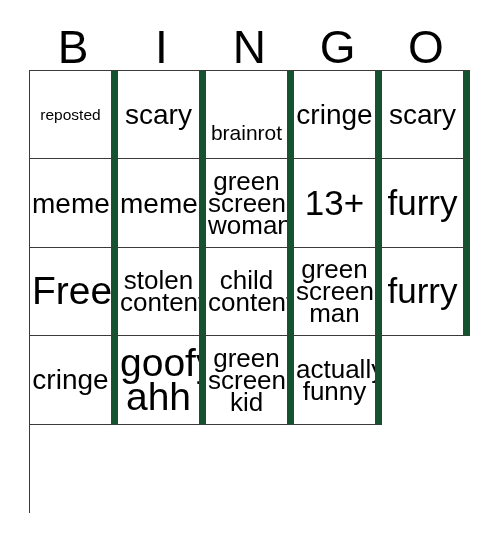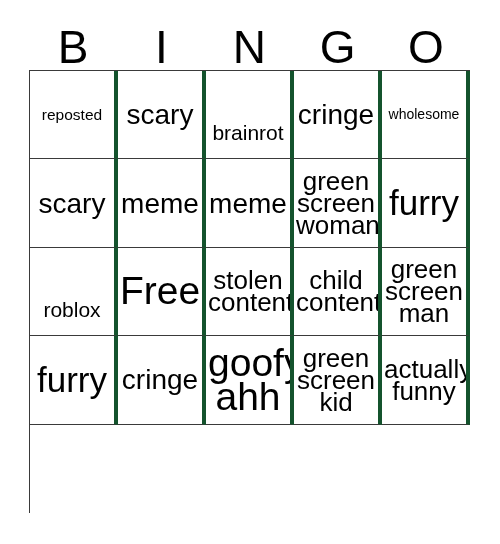--- a/index.html
+++ b/index.html
@@ -49,21 +49,21 @@
     width: 441px;
     height: 443px;
     display: grid;
     grid-template-columns: repeat(5, 1fr);
     grid-template-rows: repeat(5, 1fr);
     border-top: 1px solid #3a3a3a;
     border-left: 1px solid #3a3a3a;
     box-sizing: border-box;
   }
   .cell {
-    border-right: 4px solid #14532d;
+    border-right: 7px solid #14532d;
     border-bottom: 1px solid #3a3a3a;
     box-sizing: border-box;
     display: flex;
     align-items: center;
     justify-content: center;
     text-align: center;
     padding: 1px 2px;
     overflow: hidden;
   }
   .cell-text {
@@ -102,44 +102,41 @@
       </div>
     <div class="cell">
         <span class="cell-text sz-l">scary</span>
       </div>
     <div class="cell">
         <span class="cell-text sz-ml">brainrot</span>
       </div>
     <div class="cell">
         <span class="cell-text sz-l">cringe</span>
       </div>
-    <div class="cell">
-        <span class="cell-text sz-xs">wholesome</span>
-      </div>
 
     <div class="cell">
         <span class="cell-text sz-l">scary</span>
       </div>
     <div class="cell">
         <span class="cell-text sz-l">meme</span>
       </div>
     <div class="cell">
         <span class="cell-text sz-l">meme</span>
       </div>
     <div class="cell">
         <span class="cell-text sz-m">green
 screen
 woman</span>
       </div>
+    <div class="cell">
+        <span class="cell-text sz-xxl">13+</span>
+      </div>
 
     <div class="cell">
         <span class="cell-text sz-xxl">furry</span>
-      </div>
-    <div class="cell">
-        <span class="cell-text sz-ml">roblox</span>
       </div>
     <div class="cell">
         <span class="cell-text sz-xl">Free!</span>
       </div>
     <div class="cell">
         <span class="cell-text sz-m">stolen
 content</span>
       </div>
     <div class="cell">
         <span class="cell-text sz-m">child

